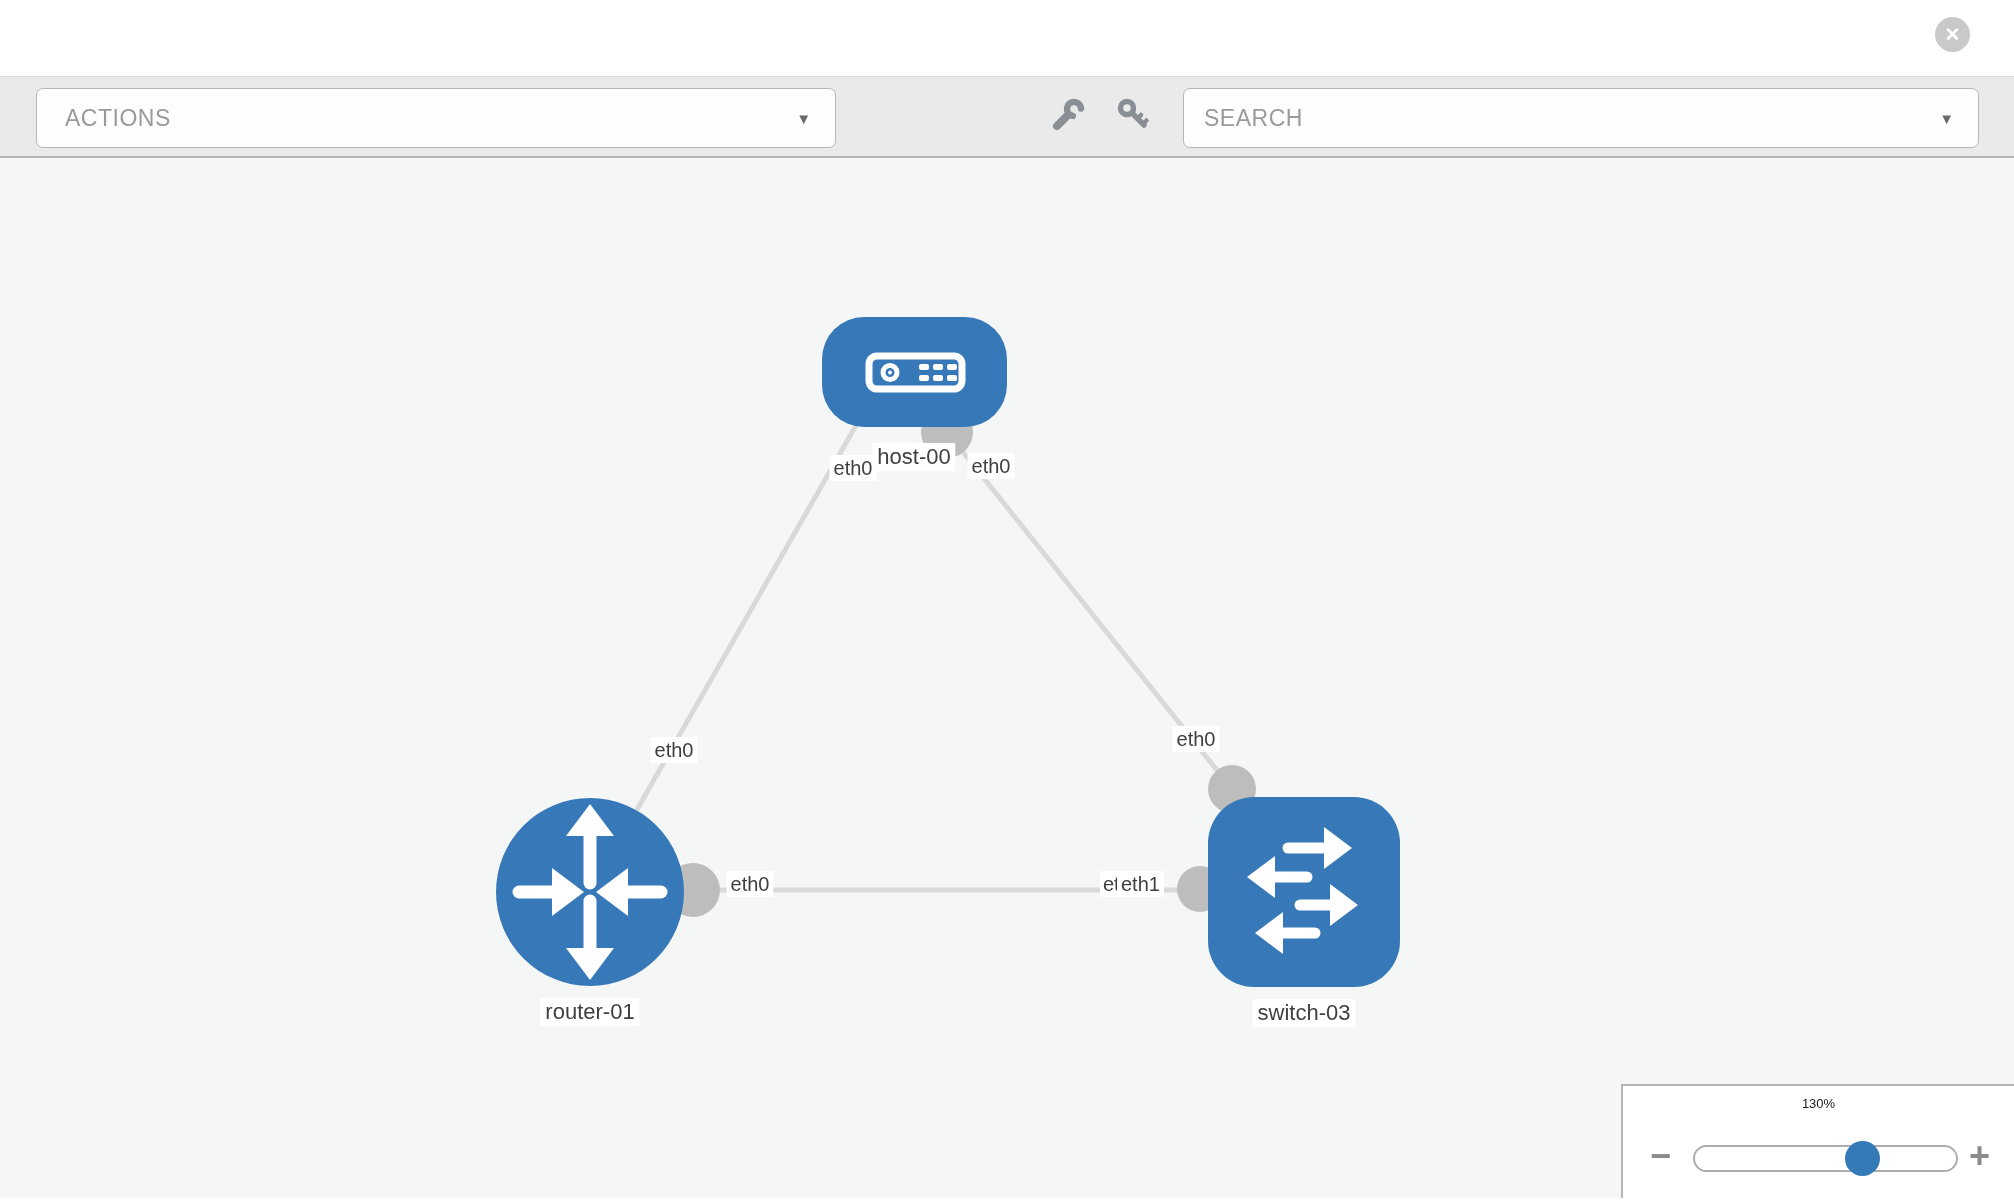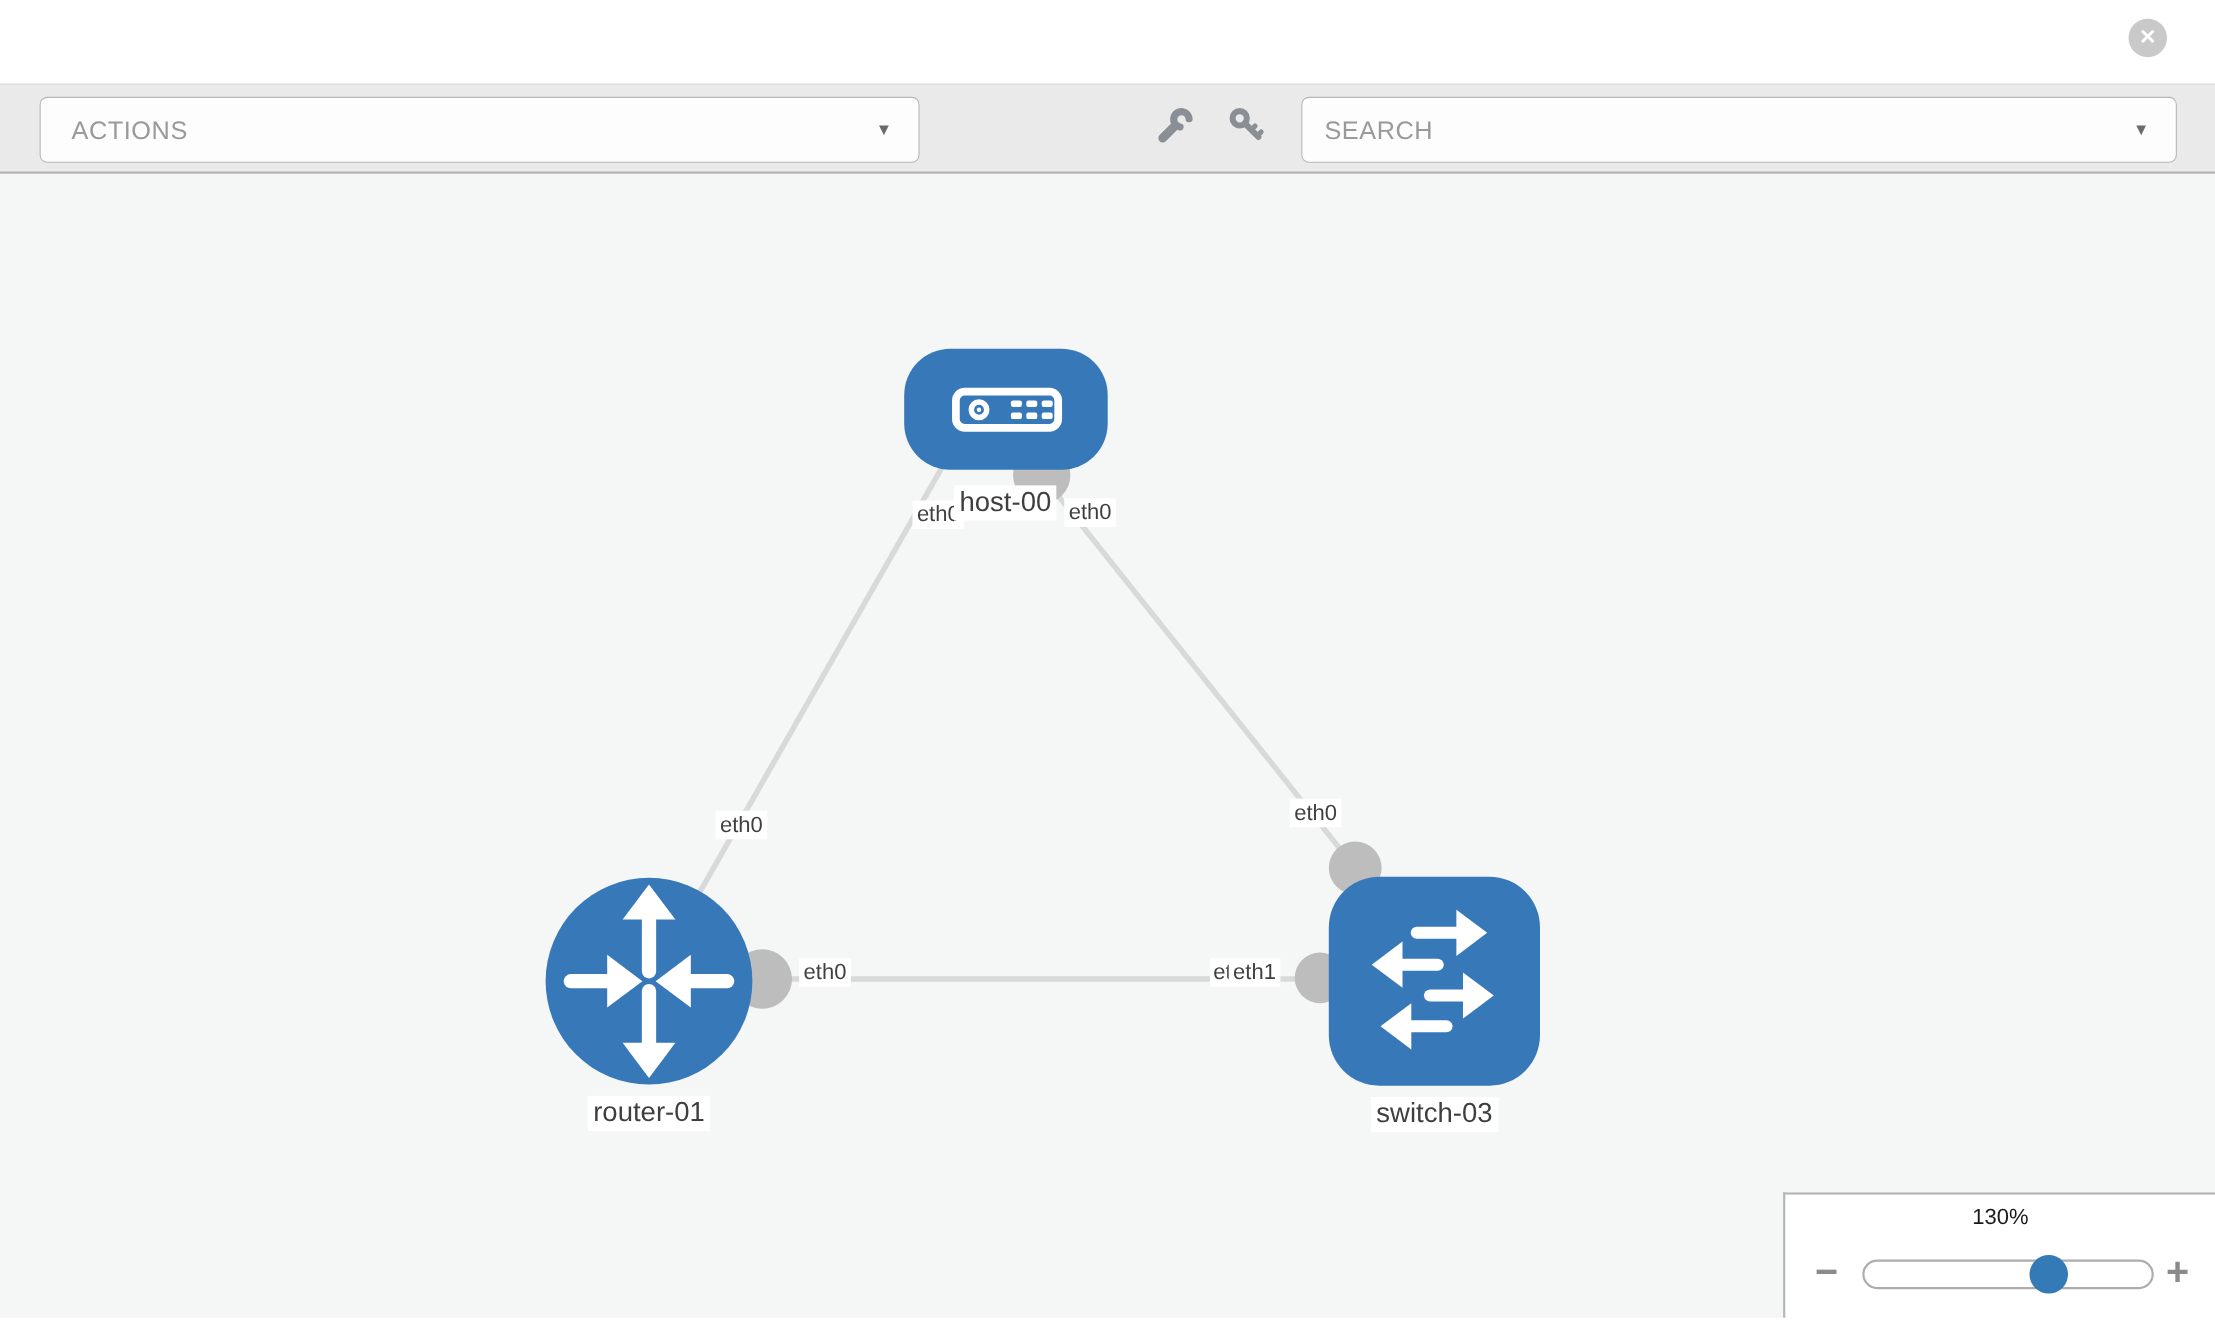--- a/index.html
+++ b/index.html
@@ -32,31 +32,31 @@
   .tool-icon { position:absolute; top:50%; transform:translateY(-50%); cursor:pointer; }
   .tool-wrench { left:1050px; }
   .tool-key { left:1116px; }
 
   
   .canvas { position:relative; height:1040px; background:#f5f6f6; overflow:hidden; }
   .topo-svg { position:absolute; left:0; top:0; }
 
   .node-label, .edge-label { position:absolute; background:#ffffff; color:#3f3f3f;
     white-space:nowrap; line-height:1.1; }
-  .node-label { font-size:25px; padding:2px 5px; transform:translate(-50%,-50%); z-index:3;text-align:right; }
+  .node-label { font-size:22px; padding:2px 5px; transform:translate(-50%,-50%); z-index:3;text-align:right; }
   .edge-label { font-size:20px; padding:2px 4px; transform:translate(-50%,-50%); z-index:2; }
   .edge-label.clip-back { transform:translateY(-50%); max-width:19px;
     overflow:hidden; padding:2px 0 2px 3px; z-index:1; }
   .edge-label.clip-front { transform:translateY(-50%); z-index:2; }
 
   
   .zoom-panel { position:absolute; right:0; bottom:0; width:393px; height:114px;
     background:#ffffff; border-left:2px solid #b5b5b5; border-top:2px solid #b5b5b5; }
   .zoom-level { position:absolute; top:10px; left:0; width:100%; text-align:center;
-    font-size:20px; color:#1a1a1a; }
+    font-size:13px; color:#1a1a1a; }
   .zoom-minus, .zoom-plus { position:absolute; top:53px; font-size:36px; font-weight:bold;
     color:#8b8b8b; line-height:34px; cursor:pointer; }
   .zoom-minus { left:27px; }
   .zoom-plus { left:346px; }
   .zoom-track { position:absolute; left:70px; top:59px; width:265px; height:27px;
     background:#ffffff; border:2px solid #adadad; border-radius:14px; cursor:pointer; }
   .zoom-thumb { position:absolute; left:222px; top:55px; width:35px; height:35px;
     border-radius:50%; background:#337ab7; cursor:grab; }
 </style>
 </head>

